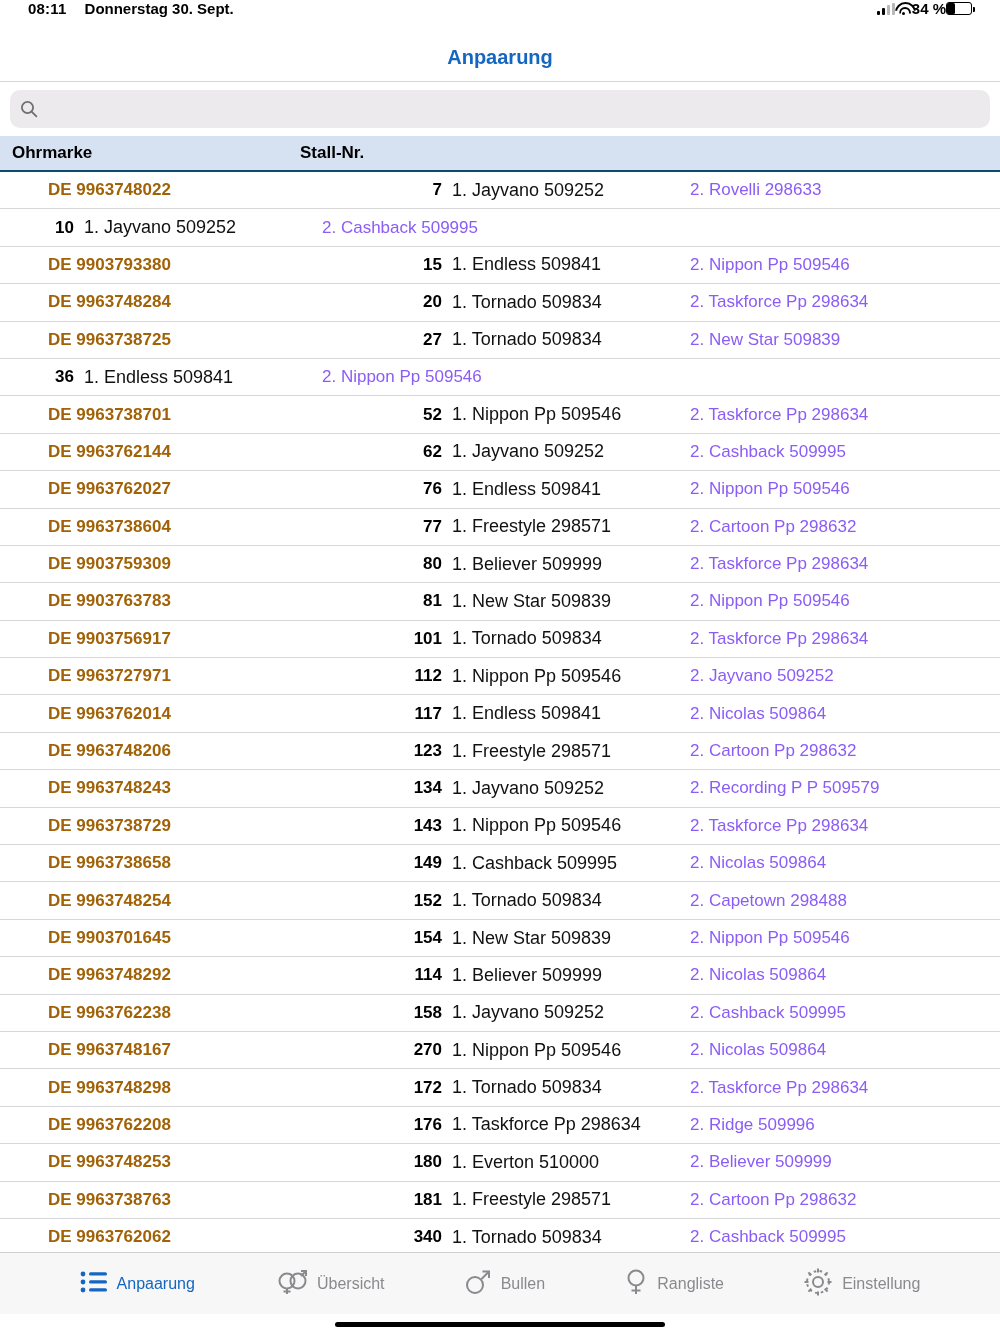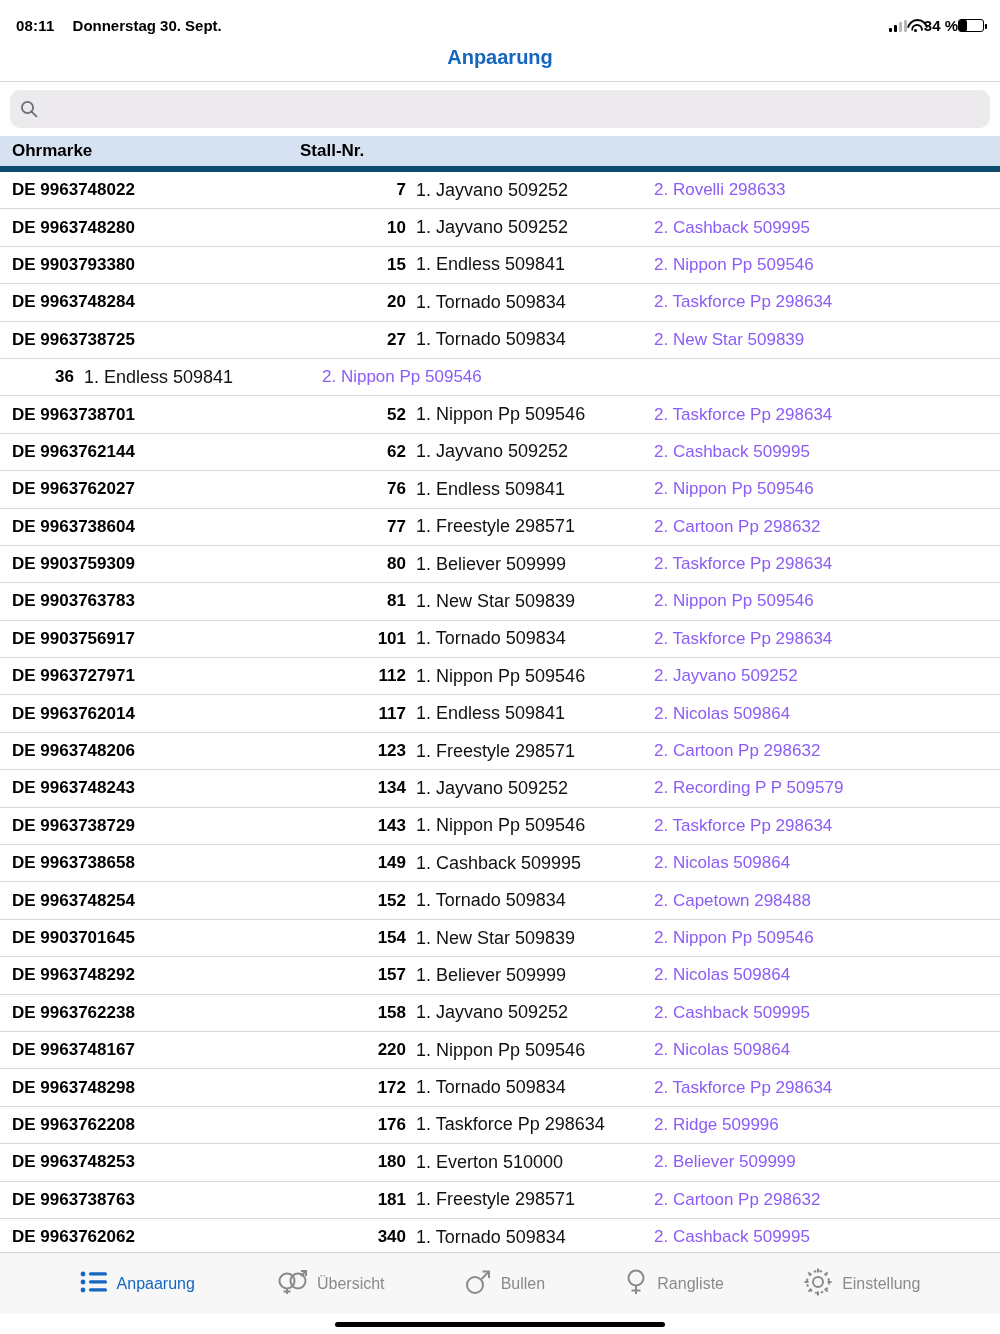--- a/index.html
+++ b/index.html
@@ -7,22 +7,22 @@
     width: 1000px; height: 1334px;
     font-family: "Liberation Sans", sans-serif;
     background: #ffffff;
     overflow: hidden;
   }
   .app { position: relative; width: 1000px; height: 1334px; display: flex; flex-direction: column; }
 
   
   .statusbar {
     height: 34px; flex: 0 0 34px;
-    display: flex; align-items: flex-end;
-    padding: 0 16px;
+    display: flex; align-items: flex-start;
+    padding: 0 28px;
     font-size: 15px; font-weight: bold; color: #000;
   }
   .statusbar .time { margin-right: 18px; letter-spacing: .2px; }
   .statusbar .date { font-weight: bold; }
   .statusbar .right { margin-left: auto; display: flex; align-items: center; }
   .sig { display: inline-flex; align-items: flex-end; gap: 2px; height: 12px; }
   .sig i { display: block; width: 3px; background: #000; border-radius: 1px; }
   .sig i:nth-child(1) { height: 4px; }
   .sig i:nth-child(2) { height: 7px; }
   .sig i:nth-child(3) { height: 10px; background: #b8b8b8; }
@@ -77,35 +77,35 @@
     margin-left: 8px;
   }
   .searchbar input::placeholder { color: #8c8c90; }
 
   
   .tablehead {
     flex: 0 0 36px; height: 36px;
     background: #d6e2f2;
     display: flex; align-items: center;
     font-size: 17px; font-weight: bold; color: #000;
-    border-bottom: 6px solid #0c4a6e;
+    border-bottom: 2px solid #0c4a6e;
     justify-content: center;
   }
   .th-ohr { width: 300px; padding-left: 12px; }
   .th-stall { flex: 1; }
 
   
   .list { flex: 1 1 auto; overflow: hidden; background: #fff; }
   .row {
     height: 37.4px;
     display: flex; align-items: center;
     border-bottom: 1px solid #d8d8da;
     padding-left: 12px;
   }
-  .c-ohr { width: 332px; font-size: 17px; font-weight: bold; color: #000000; }
+  .c-ohr { width: 332px; font-size: 17px; font-weight: bold; color: #a16207; margin-left: 36px; }
   .c-num { width: 62px; text-align: right; font-size: 17px; font-weight: bold; color: #000; }
   .c-b1 { width: 240px; padding-left: 10px; font-size: 18px; color: #111; }
   .c-b2 { flex: 1; padding-left: 8px; font-size: 17px; color: #8b5cf6; }
 
   
   .tabbar {
     flex: 0 0 62px; height: 62px;
     background: #f7f7f7;
     border-top: 1px solid #cfcfd2;
     display: flex; align-items: center; justify-content: space-around;
@@ -167,21 +167,20 @@
   </div>
 
   <div class="list" id="list">
       <div class="row">
         <span class="c-ohr">DE 9963748022</span>
         <span class="c-num">7</span>
         <span class="c-b1">1. Jayvano 509252</span>
         <span class="c-b2">2. Rovelli 298633</span>
       </div>
       <div class="row">
-        <span class="c-ohr">DE 9963748280</span>
         <span class="c-num">10</span>
         <span class="c-b1">1. Jayvano 509252</span>
         <span class="c-b2">2. Cashback 509995</span>
       </div>
       <div class="row">
         <span class="c-ohr">DE 9903793380</span>
         <span class="c-num">15</span>
         <span class="c-b1">1. Endless 509841</span>
         <span class="c-b2">2. Nippon Pp 509546</span>
       </div>
@@ -287,33 +286,33 @@
         <span class="c-b2">2. Capetown 298488</span>
       </div>
       <div class="row">
         <span class="c-ohr">DE 9903701645</span>
         <span class="c-num">154</span>
         <span class="c-b1">1. New Star 509839</span>
         <span class="c-b2">2. Nippon Pp 509546</span>
       </div>
       <div class="row">
         <span class="c-ohr">DE 9963748292</span>
-        <span class="c-num">157</span>
+        <span class="c-num">114</span>
         <span class="c-b1">1. Believer 509999</span>
         <span class="c-b2">2. Nicolas 509864</span>
       </div>
       <div class="row">
         <span class="c-ohr">DE 9963762238</span>
         <span class="c-num">158</span>
         <span class="c-b1">1. Jayvano 509252</span>
         <span class="c-b2">2. Cashback 509995</span>
       </div>
       <div class="row">
         <span class="c-ohr">DE 9963748167</span>
-        <span class="c-num">220</span>
+        <span class="c-num">270</span>
         <span class="c-b1">1. Nippon Pp 509546</span>
         <span class="c-b2">2. Nicolas 509864</span>
       </div>
       <div class="row">
         <span class="c-ohr">DE 9963748298</span>
         <span class="c-num">172</span>
         <span class="c-b1">1. Tornado 509834</span>
         <span class="c-b2">2. Taskforce Pp 298634</span>
       </div>
       <div class="row">

